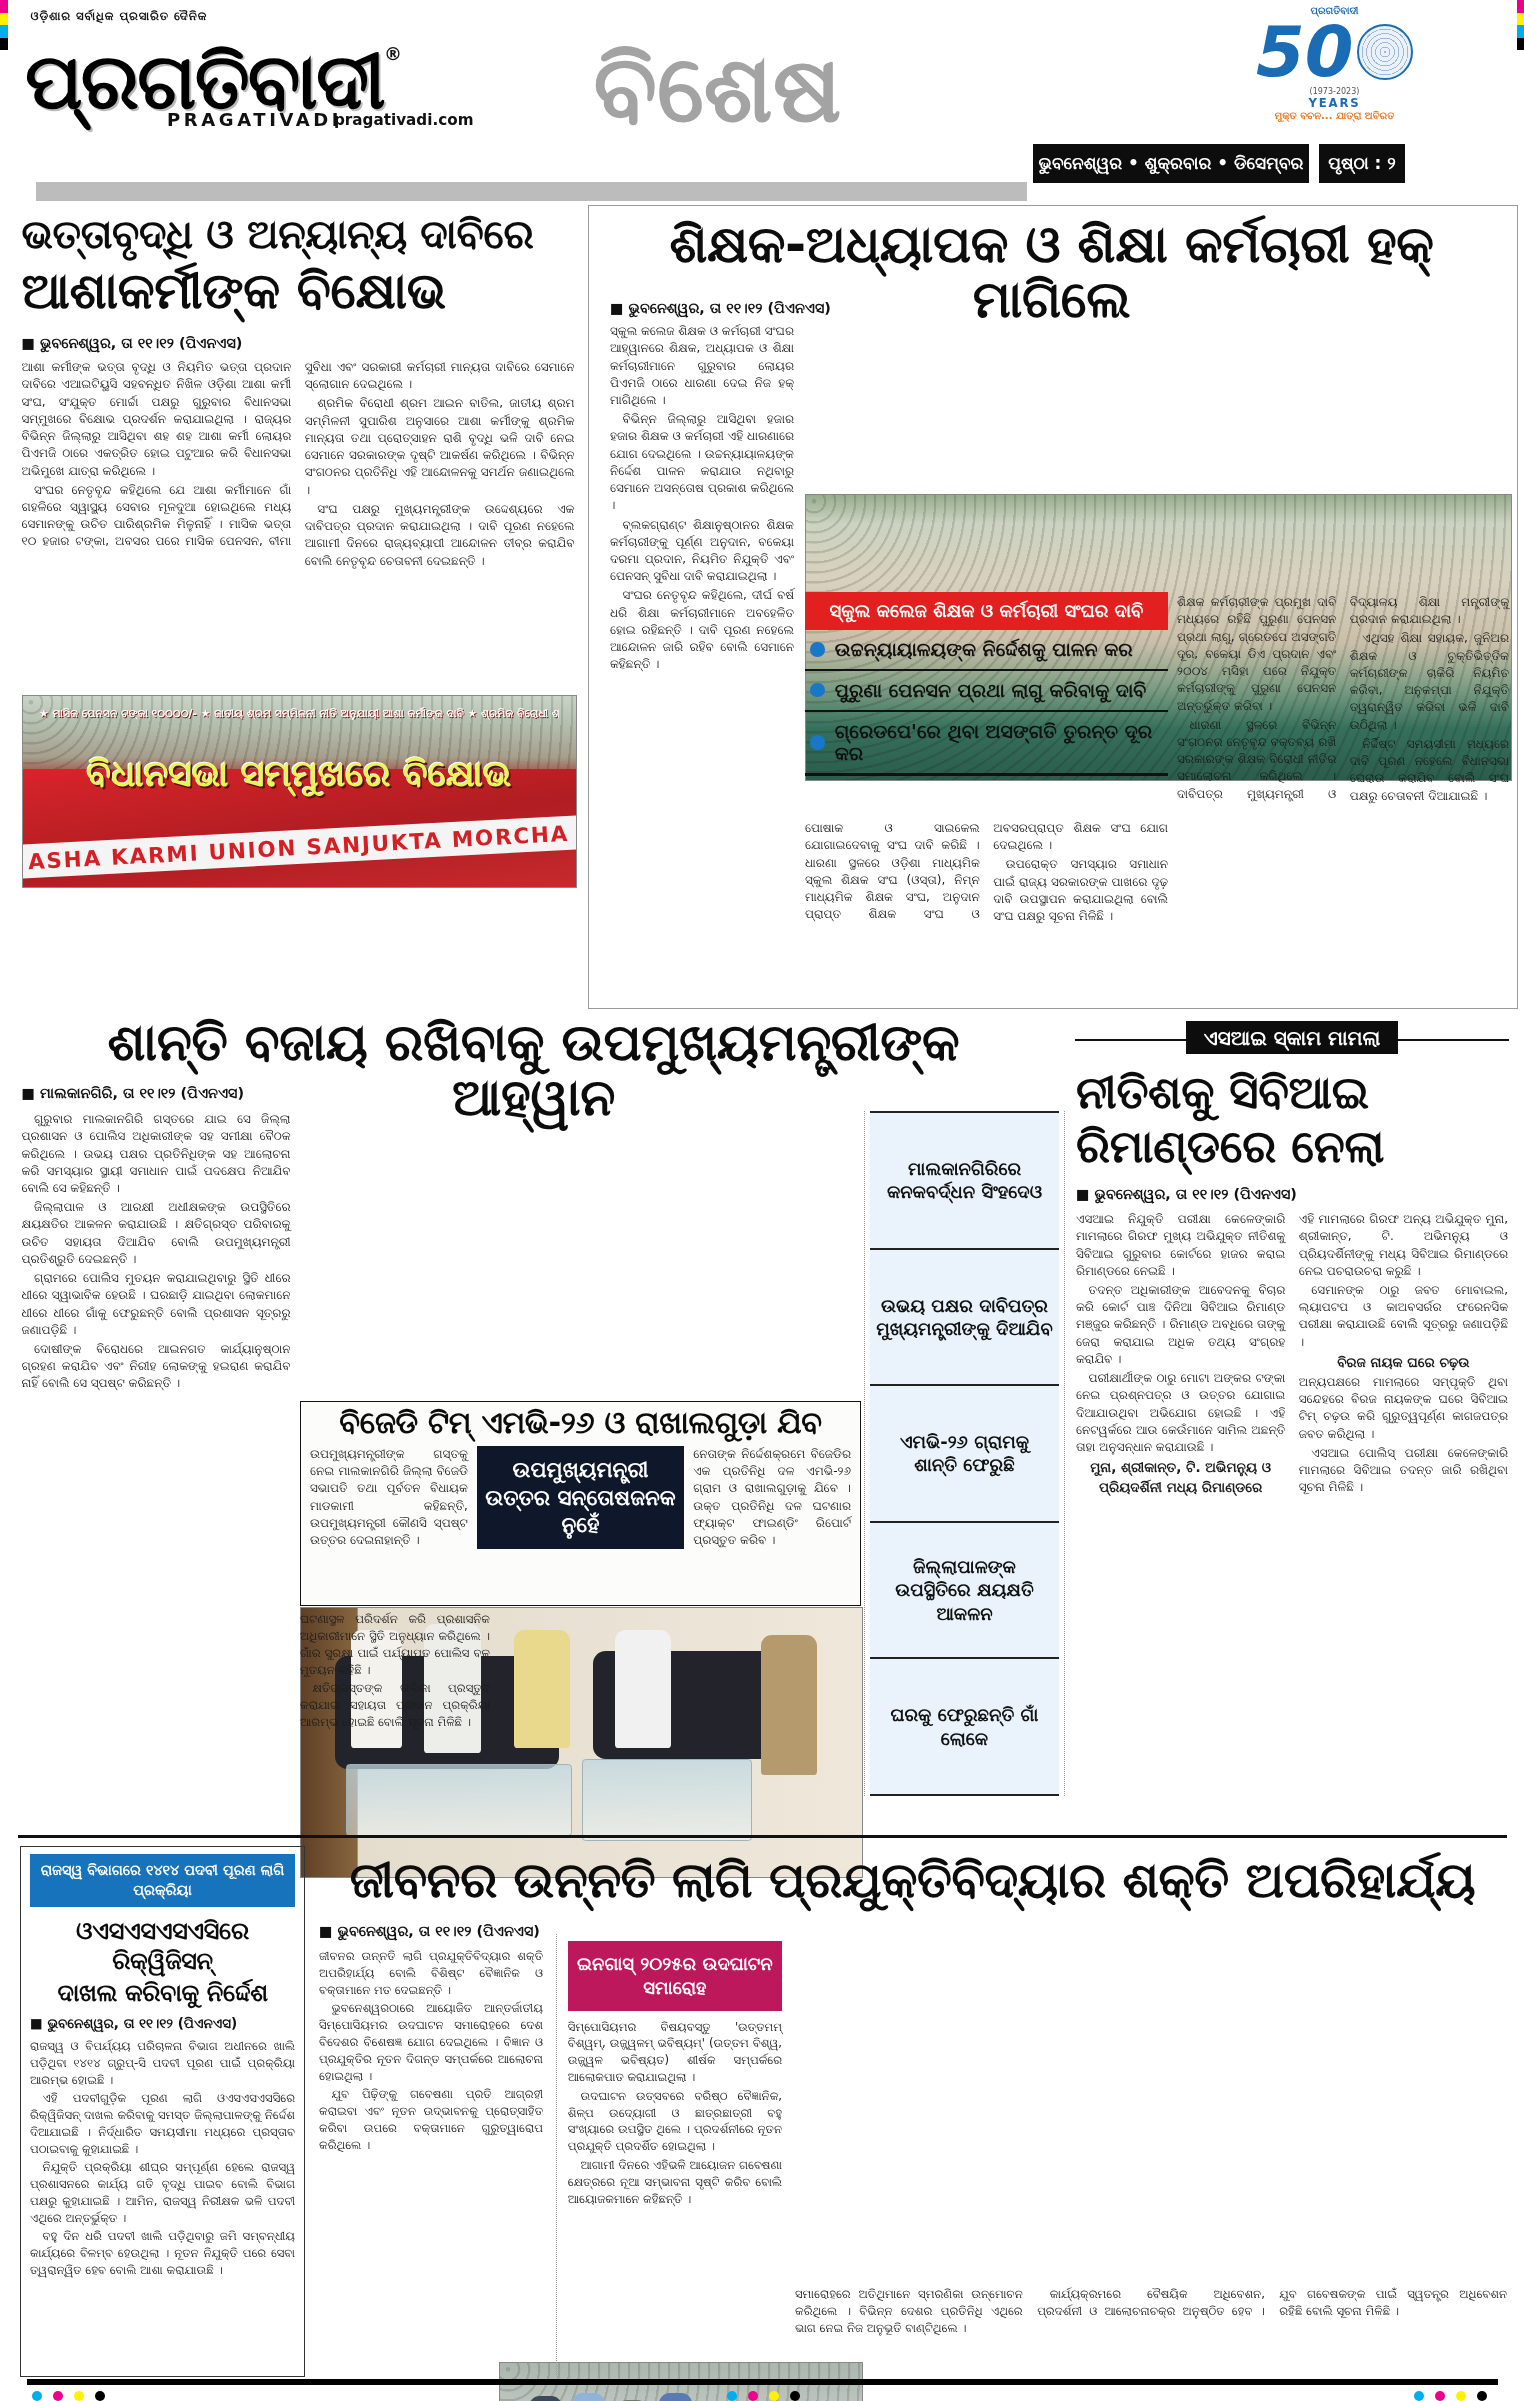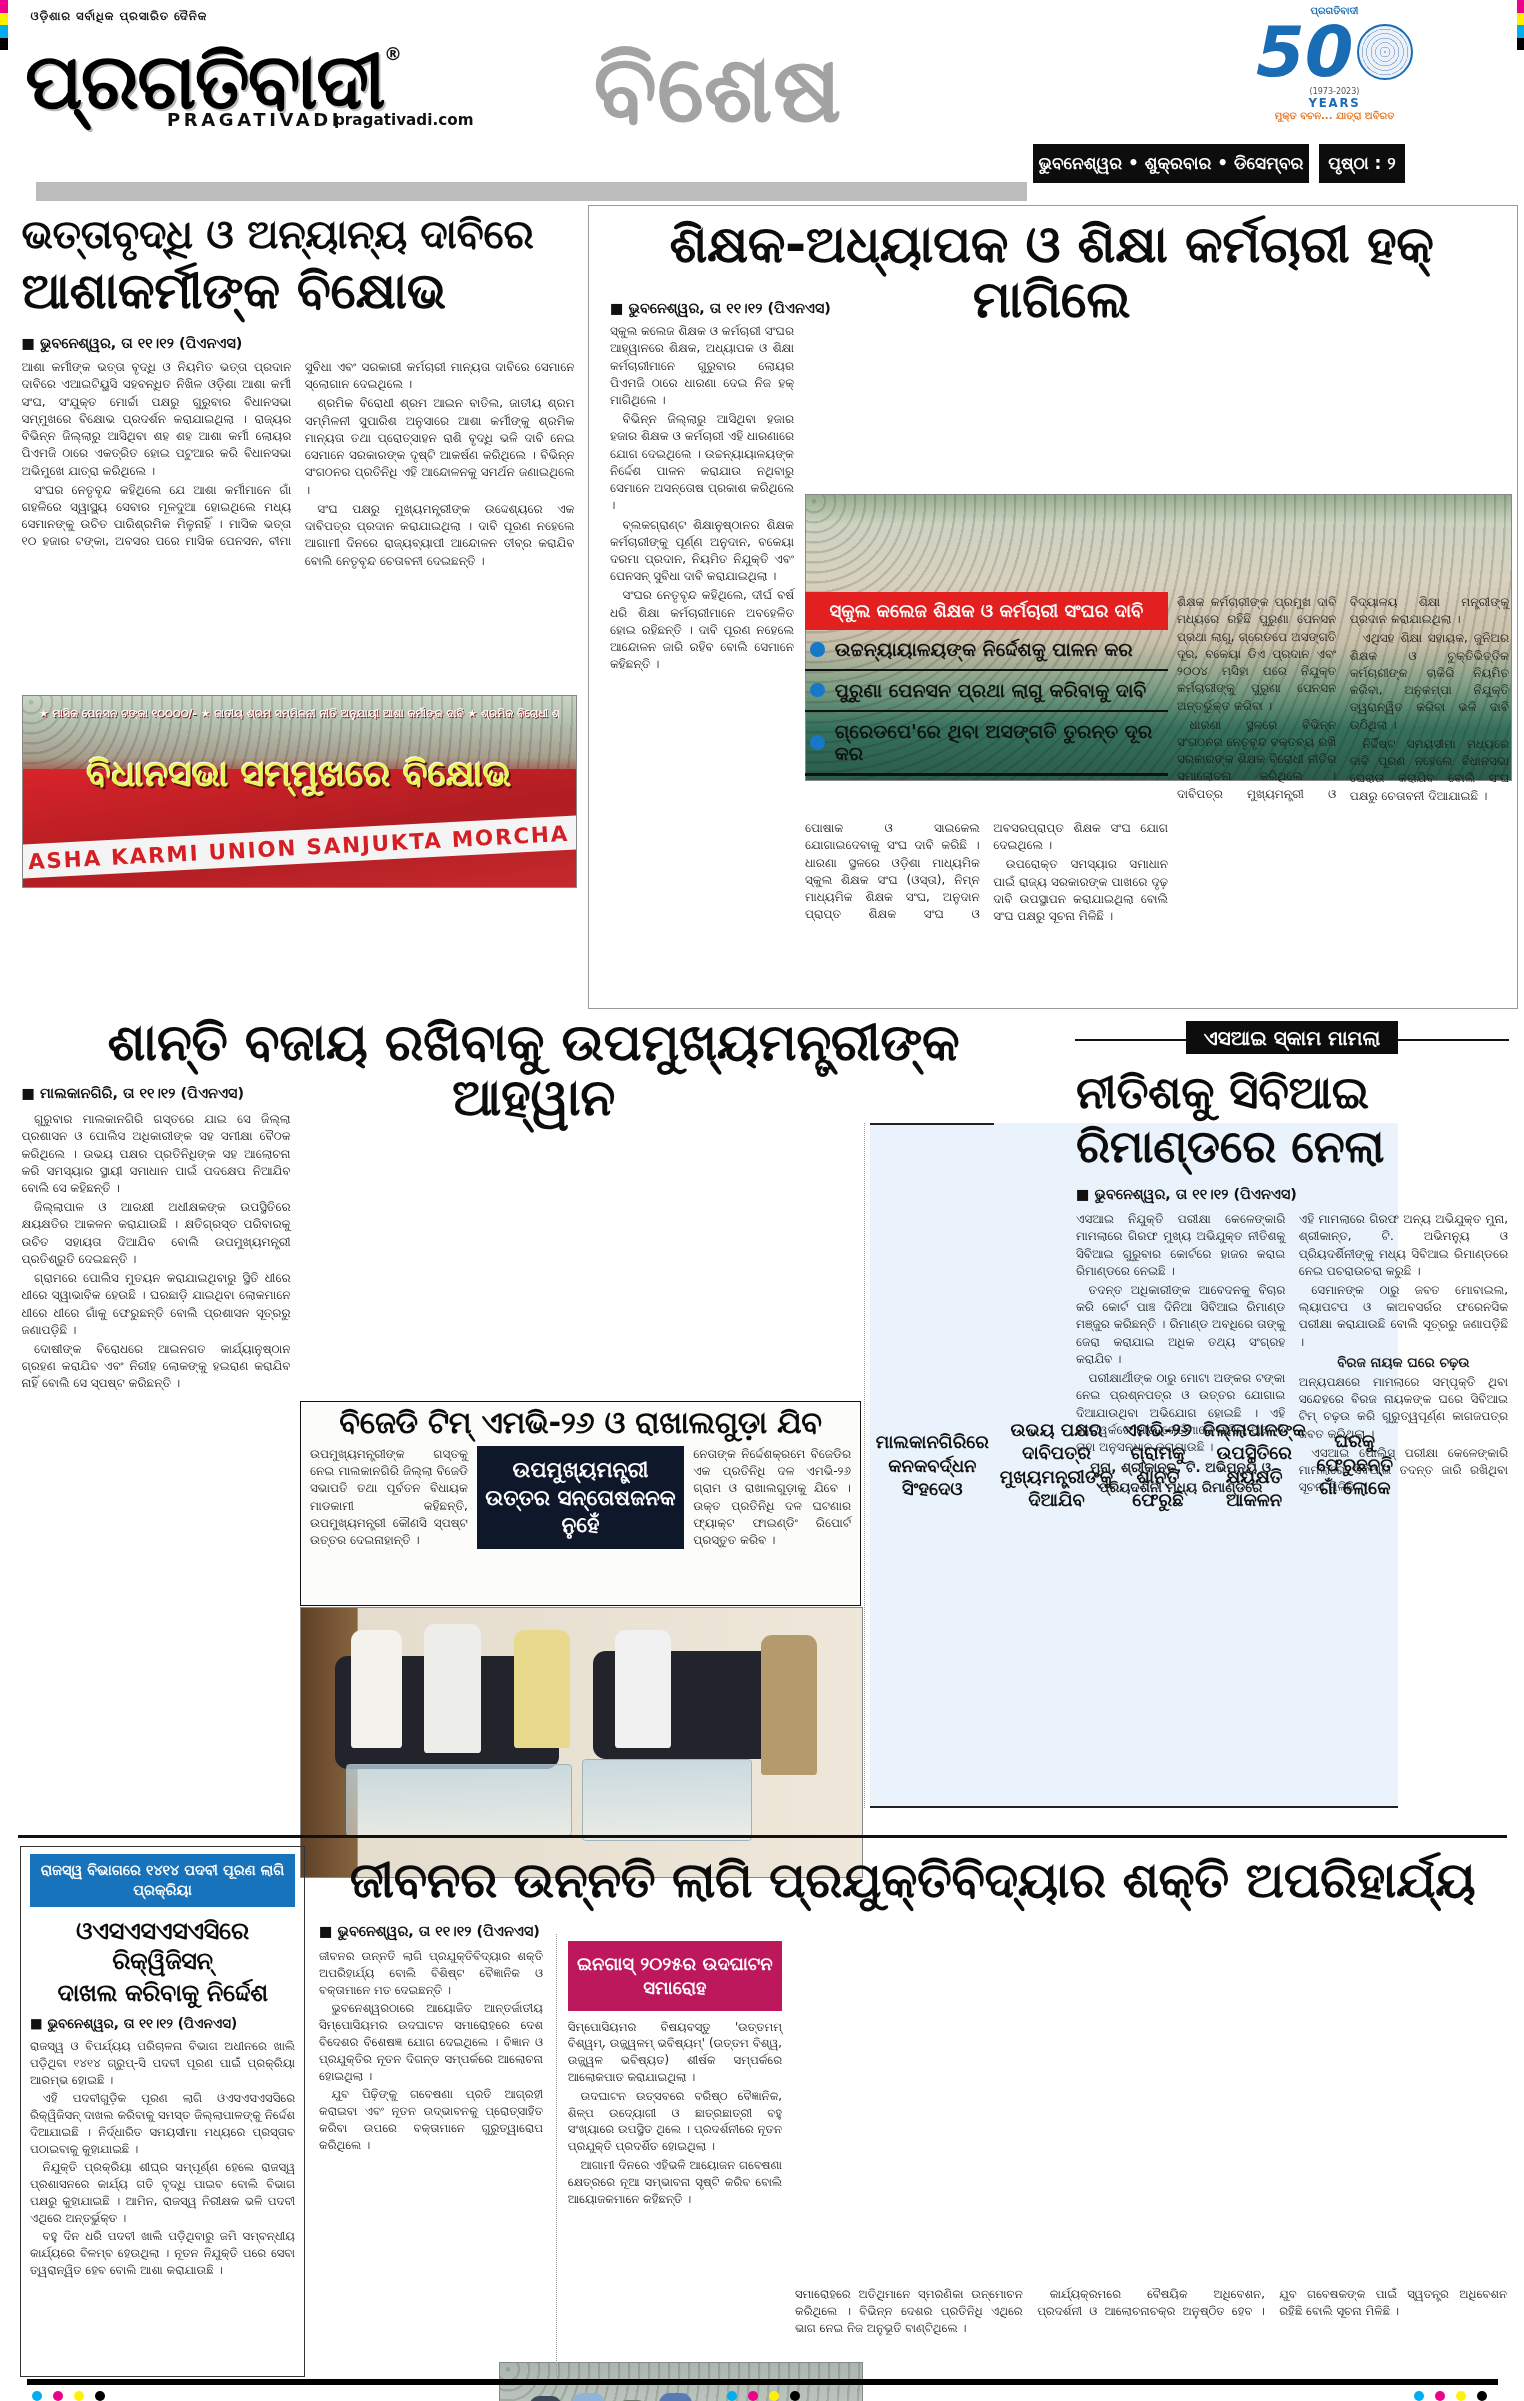--- a/index.html
+++ b/index.html
@@ -15,21 +15,21 @@
   .cols3{column-count:3;column-gap:14.4px;}
   
   .logo{font-weight:800;font-size:77px;line-height:1;color:#000;letter-spacing:-1.8px;text-shadow:1.8px 1.8px 0 #bbb;}
   .section-big{font-weight:800;font-size:93px;color:#a3a3a3;line-height:1;}
   .blackbox{background:#0d0d0d;color:#fff;font-weight:700;font-size:17px;line-height:39px;text-align:center;}
   
   .demand-bar{background:#e2201f;color:#fff;font-weight:800;font-size:18px;text-align:center;padding:8px 3.6px;}
   .demand-row{display:flex;align-items:center;border-bottom:2.7px solid #111;padding:8px 5.4px;font-weight:800;font-size:19px;line-height:1.2;}
   .demand-dot{width:14.4px;height:14.4px;border-radius:50%;background:#1878c8;margin-right:10px;flex:0 0 auto;}
   
-  .fact-col{display:flex;flex-direction:row;border-left:1.8px dotted #999;border-right:1.8px dotted #999;padding:0 5.4px;margin-top:12px;}
+  .fact-col{display:flex;flex-direction:column;border-left:1.8px dotted #999;border-right:1.8px dotted #999;padding:0 5.4px;}
   .fact-box{flex:1;background:#eaf3fb;font-weight:800;font-size:18px;line-height:1.3;text-align:center;
             display:flex;align-items:center;justify-content:center;border-bottom:2.7px solid #222;padding:9px 5.4px;}
   .fact-box:first-child{border-top:2.7px solid #222;}
   
   .green-box{background:#0f172a;color:#fff;font-weight:800;font-size:21.5px;line-height:1.3;text-align:center;
              display:flex;align-items:center;justify-content:center;padding:9px 7.2px;}
   .orange-box{background:#be185d;color:#fff;font-weight:800;font-size:18px;line-height:1.35;text-align:center;padding:10.8px 7.2px;margin:7.2px 0;}
   .blue-kicker{background:#1673bc;color:#fff;font-weight:800;font-size:14.4px;line-height:1.35;text-align:center;padding:7.2px 3.6px;}
   .subhead-inline{font-weight:800;font-size:13.5px;text-align:center;margin:7.2px 0;text-indent:0 !important;}
   
@@ -175,20 +175,24 @@
 
   <div class="abs" style="left:300px;top:1401px;width:561px;height:205px;border:1.8px solid #111;background:#fcfcfa;padding:3.6px 9px;box-sizing:border-box;">
     <div class="hl" style="font-size:30.5px;text-align:center;margin:1.8px 0 5.4px 0;">ବିଜେଡି ଟିମ୍ ଏମଭି-୨୬ ଓ ରାଖାଲଗୁଡ଼ା ଯିବ</div>
     <div style="display:flex;gap:9px;align-items:stretch;">
       <div class="body-text" style="flex:1;font-size:12px;">ଉପମୁଖ୍ୟମନ୍ତ୍ରୀଙ୍କ ଗସ୍ତକୁ ନେଇ ମାଲକାନଗିରି ଜିଲ୍ଲା ବିଜେଡି ସଭାପତି ତଥା ପୂର୍ବତନ ବିଧାୟକ ମାଡକାମୀ କହିଛନ୍ତି, ଉପମୁଖ୍ୟମନ୍ତ୍ରୀ କୌଣସି ସ୍ପଷ୍ଟ ଉତ୍ତର ଦେଇନାହାନ୍ତି ।</div>
       <div class="green-box" style="flex:0 0 193px;">ଉପମୁଖ୍ୟମନ୍ତ୍ରୀ ଉତ୍ତର ସନ୍ତୋଷଜନକ ନୁହେଁ</div>
       <div class="body-text" style="flex:1;font-size:12px;">ନେତାଙ୍କ ନିର୍ଦ୍ଦେଶକ୍ରମେ ବିଜେଡିର ଏକ ପ୍ରତିନିଧି ଦଳ ଏମଭି-୨୬ ଗ୍ରାମ ଓ ରାଖାଲଗୁଡ଼ାକୁ ଯିବେ । ଉକ୍ତ ପ୍ରତିନିଧି ଦଳ ଘଟଣାର ଫ୍ୟାକ୍ଟ ଫାଇଣ୍ଡିଂ ରିପୋର୍ଟ ପ୍ରସ୍ତୁତ କରିବ ।</div>
     </div>
   </div>
 
+  <div class="abs body-text" style="left:300px;top:1611px;width:190px;height:185px;font-size:11.7px;">
+    <p class="first">ଘଟଣାସ୍ଥଳ ପରିଦର୍ଶନ କରି ପ୍ରଶାସନିକ ଅଧିକାରୀମାନେ ସ୍ଥିତି ଅନୁଧ୍ୟାନ କରିଥିଲେ । ଗାଁର ସୁରକ୍ଷା ପାଇଁ ପର୍ଯ୍ୟାପ୍ତ ପୋଲିସ ବଳ ମୁତୟନ ରହିଛି ।</p>
+    <p>କ୍ଷତିଗ୍ରସ୍ତଙ୍କ ତାଲିକା ପ୍ରସ୍ତୁତ କରାଯାଇ ସହାୟତା ପ୍ରଦାନ ପ୍ରକ୍ରିୟା ଆରମ୍ଭ ହୋଇଛି ବୋଲି ସୂଚନା ମିଳିଛି ।</p>
+  </div>
   <div class="abs ph ph4" style="left:499px;top:1611px;width:362px;height:185px;">
     <div class="ph-noise"></div>
 
     <div class="figure" style="left:8%;top:18%;width:9%;height:70%;background:#3c4a5a;"></div>
     <div class="figure" style="left:20%;top:16%;width:9%;height:74%;background:#8fb3d9;"></div>
     <div class="figure" style="left:32%;top:20%;width:9%;height:70%;background:#6b7a6b;"></div>
     <div class="figure" style="left:44%;top:16%;width:9%;height:74%;background:#5a7ab5;"></div>
   </div>
 
   <div class="abs fact-col" style="left:864px;top:1111px;width:201px;height:685px;box-sizing:border-box;">

